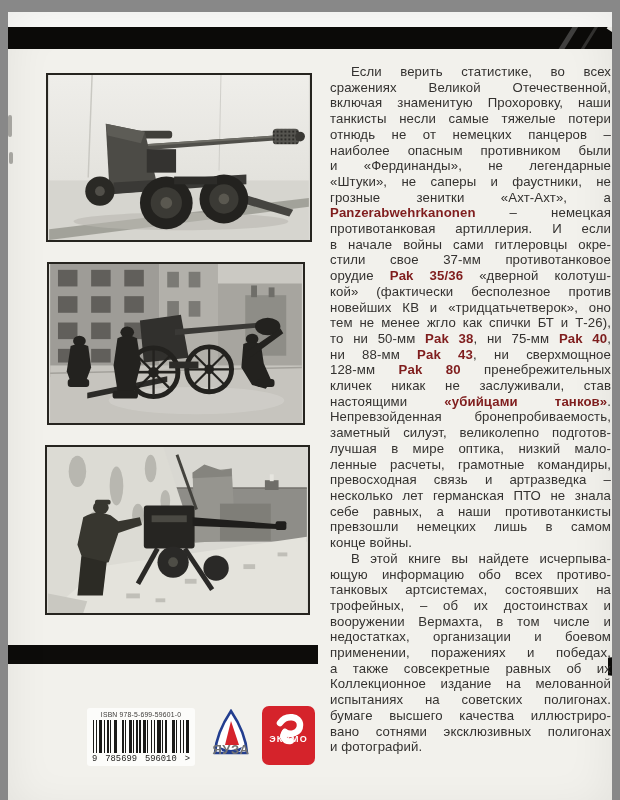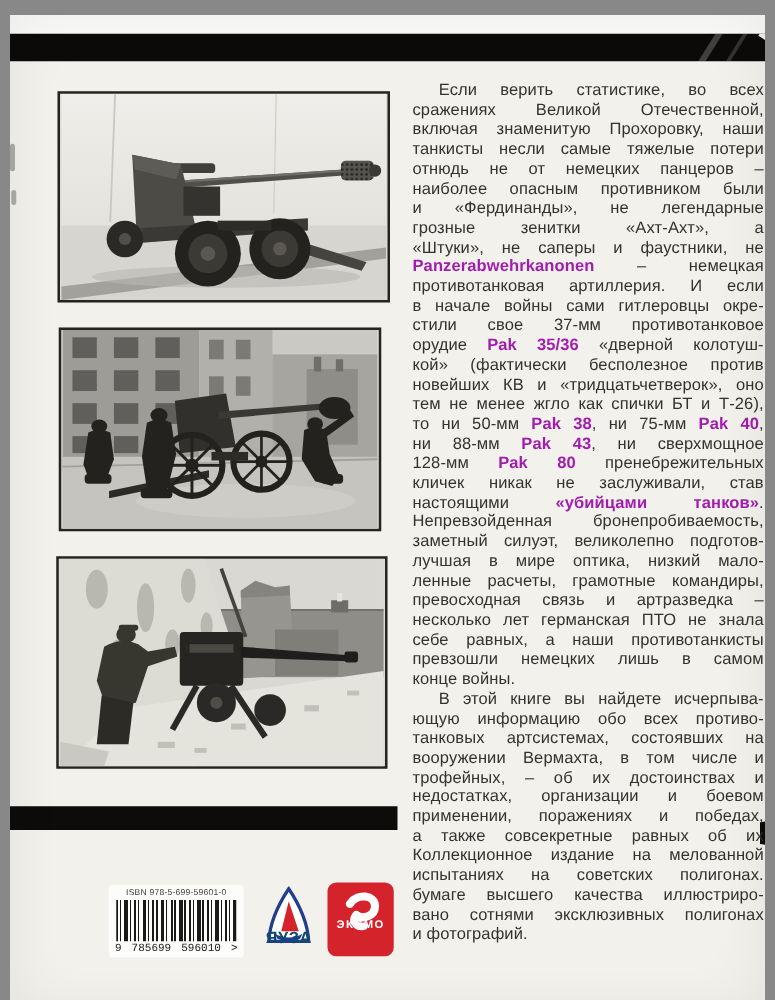--- a/index.html
+++ b/index.html
@@ -29,37 +29,37 @@
   .photo svg{display:block;width:100%;height:100%;}
   .photo1{left:38px;top:61px;width:266px;height:169px;}
   .photo2{left:39px;top:250px;width:258px;height:163px;}
   .photo3{left:37px;top:433px;width:265px;height:170px;}
   
   .text-col{position:absolute;left:322px;top:52px;width:281px;
     color:#343230;font-size:13.2px;line-height:15.7px;letter-spacing:.1px;}
   .tline{text-align:justify;text-align-last:justify;white-space:normal;}
   .tline.first{padding-left:21px;}
   .tline.plast{text-align-last:left;}
-  .tline b{font-weight:bold;color:#a21caf;}
+  .tline b{font-weight:bold;color:#7f1d1d;}
   
   .barcode{position:absolute;left:79px;top:696px;width:108px;height:58px;background:#fcfcfa;
     border-radius:3px;padding:3px 4px 0;box-sizing:border-box;text-align:center;}
   .barcode .isbn{font-size:6.8px;letter-spacing:.2px;color:#3c3a38;white-space:nowrap;}
   .barcode .bars{height:33px;margin:2px 2px 0;background:
     repeating-linear-gradient(90deg,
       #191917 0 1.5px, transparent 1.5px 3px,
       #191917 3px 4px, transparent 4px 6.5px,
       #191917 6.5px 9.5px, transparent 9.5px 11px,
       #191917 11px 12px, transparent 12px 14.5px);}
   .barcode .digits{font-family:"Liberation Mono",monospace;font-size:8.8px;color:#1d1c1a;
     display:flex;justify-content:space-between;padding:0 1px;margin-top:1px;}
   
   .yauza{position:absolute;left:199px;top:697px;width:48px;height:57px;text-align:center;}
   .yauza svg{display:block;margin:0 auto;}
-  .yauza .label{margin-top:-13px;font-weight:bold;font-size:13px;color:#0c4a6e;letter-spacing:.5px;}
+  .yauza .label{margin-top:-13px;font-weight:bold;font-size:13px;color:#737373;letter-spacing:.5px;}
   
   .eksmo{position:absolute;left:254px;top:694px;width:53px;height:59px;background:#d5232b;border-radius:7px;
     display:flex;flex-direction:column;align-items:center;justify-content:flex-end;box-sizing:border-box;padding-bottom:21px;}
   .eksmo svg{position:absolute;top:5px;left:50%;transform:translateX(-50%);}
   .eksmo .label{font-weight:bold;font-size:9px;color:#fff;letter-spacing:1.2px;}
   
   .smudge{position:absolute;left:0;width:4px;background:rgba(40,38,34,.35);border-radius:2px;}
   .sm1{top:103px;height:22px;}
   .sm2{top:140px;height:12px;left:1px;}
 </style>
@@ -248,22 +248,22 @@
   </figure>
 
   <div class="text-col">
       <div class="tline first">Если верить статистике, во всех</div>
       <div class="tline">сражениях Великой Отечественной,</div>
       <div class="tline">включая знаменитую Прохоровку, наши</div>
       <div class="tline">танкисты несли самые тяжелые потери</div>
       <div class="tline">отнюдь не от немецких панцеров –</div>
       <div class="tline">наиболее опасным противником были</div>
       <div class="tline">и «Фердинанды», не легендарные</div>
+      <div class="tline">«Штуки», не саперы и фаустники, не</div>
       <div class="tline">грозные зенитки «Ахт-Ахт», а</div>
-      <div class="tline">«Штуки», не саперы и фаустники, не</div>
       <div class="tline"><b>Panzerabwehrkanonen</b> – немецкая</div>
       <div class="tline">противотанковая артиллерия. И если</div>
       <div class="tline">в начале войны сами гитлеровцы окре-</div>
       <div class="tline">стили свое 37-мм противотанковое</div>
       <div class="tline">орудие <b>Pak 35/36</b> «дверной колотуш-</div>
       <div class="tline">кой» (фактически бесполезное против</div>
       <div class="tline">новейших КВ и «тридцатьчетверок», оно</div>
       <div class="tline">тем не менее жгло как спички БТ и Т-26),</div>
       <div class="tline">то ни 50-мм <b>Pak 38</b>, ни 75-мм <b>Pak 40</b>,</div>
       <div class="tline">ни 88-мм <b>Pak 43</b>, ни сверхмощное</div>
@@ -275,22 +275,22 @@
       <div class="tline">лучшая в мире оптика, низкий мало-</div>
       <div class="tline">ленные расчеты, грамотные командиры,</div>
       <div class="tline">превосходная связь и артразведка –</div>
       <div class="tline">несколько лет германская ПТО не знала</div>
       <div class="tline">себе равных, а наши противотанкисты</div>
       <div class="tline">превзошли немецких лишь в самом</div>
       <div class="tline plast">конце войны.</div>
       <div class="tline first">В этой книге вы найдете исчерпыва-</div>
       <div class="tline">ющую информацию обо всех противо-</div>
       <div class="tline">танковых артсистемах, состоявших на</div>
+      <div class="tline">трофейных, – об их достоинствах и</div>
       <div class="tline">вооружении Вермахта, в том числе и</div>
-      <div class="tline">трофейных, – об их достоинствах и</div>
       <div class="tline">недостатках, организации и боевом</div>
       <div class="tline">применении, поражениях и победах,</div>
       <div class="tline">а также совсекретные равных об их</div>
       <div class="tline">Коллекционное издание на мелованной</div>
       <div class="tline">испытаниях на советских полигонах.</div>
       <div class="tline">бумаге высшего качества иллюстриро-</div>
       <div class="tline">вано сотнями эксклюзивных полигонах</div>
       <div class="tline plast">и фотографий.</div>
     </div>
 

